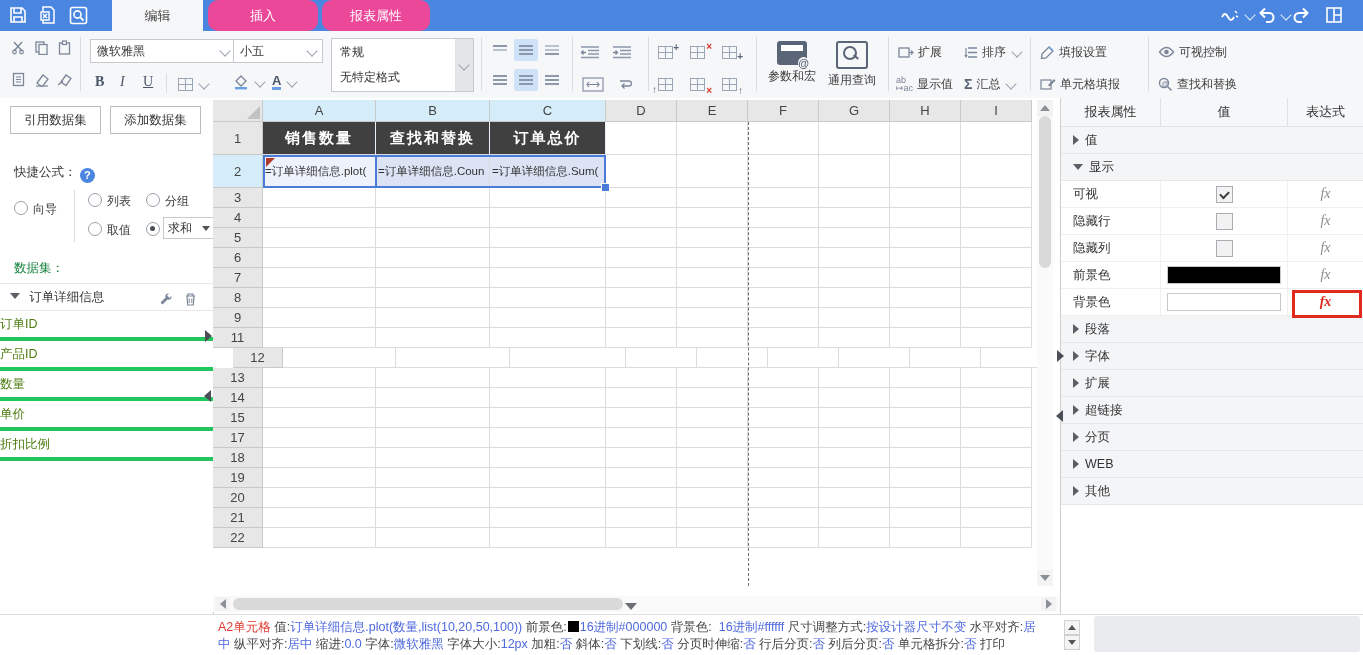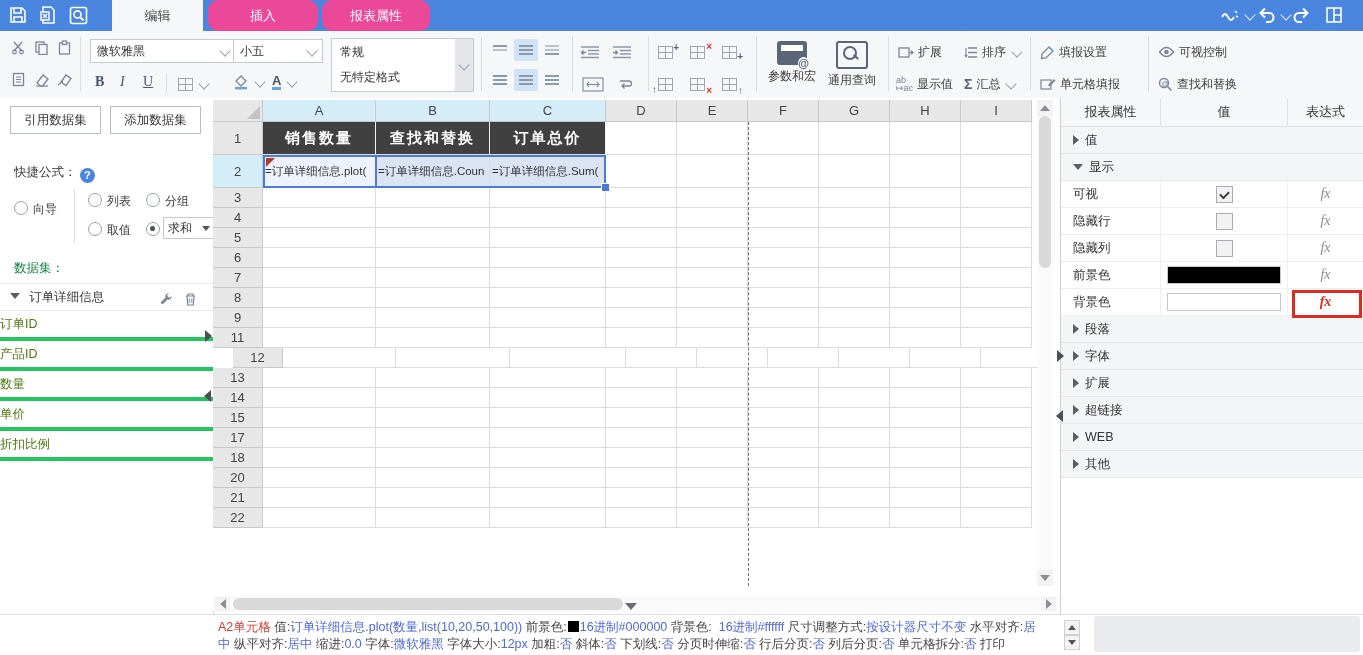--- a/index.html
+++ b/index.html
@@ -656,20 +656,32 @@
           <div class="gcell" style="width: 114px;"></div>
           <div class="gcell" style="width: 116px;"></div>
           <div class="gcell" style="width: 71px;"></div>
           <div class="gcell" style="width: 71px;"></div>
           <div class="gcell" style="width: 71px;"></div>
           <div class="gcell" style="width: 71px;"></div>
           <div class="gcell" style="width: 71px;"></div>
           <div class="gcell" style="width: 71px;"></div>
         </div>
         <div class="grow" style="height: 20px;">
+          <div class="row-h">19</div>
+          <div class="gcell" style="width: 113px;"></div>
+          <div class="gcell" style="width: 114px;"></div>
+          <div class="gcell" style="width: 116px;"></div>
+          <div class="gcell" style="width: 71px;"></div>
+          <div class="gcell" style="width: 71px;"></div>
+          <div class="gcell" style="width: 71px;"></div>
+          <div class="gcell" style="width: 71px;"></div>
+          <div class="gcell" style="width: 71px;"></div>
+          <div class="gcell" style="width: 71px;"></div>
+        </div>
+        <div class="grow" style="height: 20px;">
           <div class="row-h">20</div>
           <div class="gcell" style="width: 113px;"></div>
           <div class="gcell" style="width: 114px;"></div>
           <div class="gcell" style="width: 116px;"></div>
           <div class="gcell" style="width: 71px;"></div>
           <div class="gcell" style="width: 71px;"></div>
           <div class="gcell" style="width: 71px;"></div>
           <div class="gcell" style="width: 71px;"></div>
           <div class="gcell" style="width: 71px;"></div>
           <div class="gcell" style="width: 71px;"></div>
@@ -799,20 +811,24 @@
         <div class="psection">
           <span class="tri-r"></span>
           <span>扩展</span>
         </div>
         <div class="psection">
           <span class="tri-r"></span>
           <span>超链接</span>
         </div>
         <div class="psection">
           <span class="tri-r"></span>
+          <span>分页</span>
+        </div>
+        <div class="psection">
+          <span class="tri-r"></span>
           <span>WEB</span>
         </div>
         <div class="psection">
           <span class="tri-r"></span>
           <span>其他</span>
         </div>
       </div>
 
     <div class="abs split-tri" style="left:-4px;top:252px;border-top:6px solid transparent;border-bottom:6px solid transparent;border-left:7px solid #4a4f57;"></div>
     <div class="abs split-tri" style="left:-5px;top:312px;border-top:6px solid transparent;border-bottom:6px solid transparent;border-right:7px solid #4a4f57;"></div>

